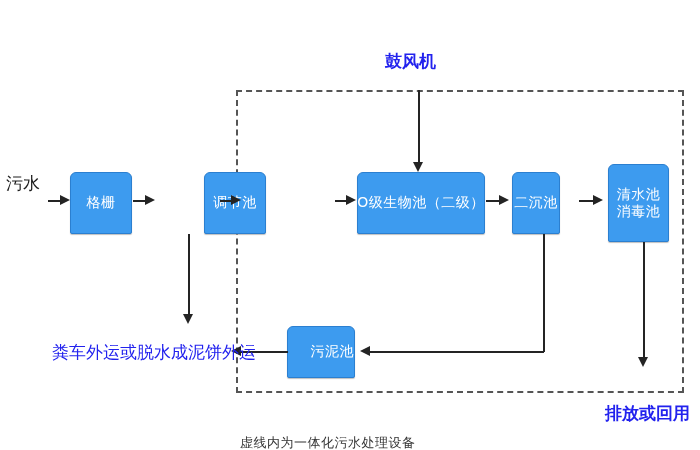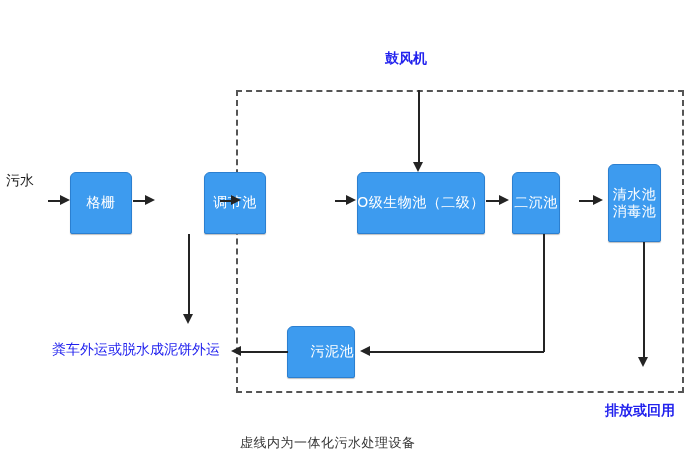--- a/index.html
+++ b/index.html
@@ -22,21 +22,21 @@
     text-align:center;
     color:#ffffff;
     font-size:14px;
     line-height:1.25;
     letter-spacing:0.5px;
     box-shadow:0 1px 1px rgba(0,0,0,0.25);
   }
   .node span{display:block;white-space:nowrap;}
 
   
-  .label{position:absolute;white-space:nowrap;font-size:14px;}
+  .label{position:absolute;white-space:nowrap;font-size:17px;}
   .label.black{color:#1a1a1a;}
   .label.blue{color:#2222ee;}
   .label.small{font-size:13px;color:#333333;letter-spacing:0.5px;margin-top:32px;}
 
   
   .hline{position:absolute;height:0;border-top:2.4px solid #242424;}
   .vline{position:absolute;width:0;border-left:2.4px solid #242424;}
 
   .arrow-r,.arrow-l,.arrow-d{position:absolute;width:0;height:0;}
   .arrow-r{border-top:5.5px solid transparent;border-bottom:5.5px solid transparent;border-left:10px solid #242424;}
@@ -94,21 +94,21 @@
   <div class="node" style="left:512px;top:172px;width:48px;height:62px;">
     <span>二沉池</span>
   </div>
   <div class="hline" style="left:579px;top:200px;width:15px;"></div>
   <div class="arrow-r" style="left:593px;top:194.5px;"></div>
 
   <div class="vline" style="left:543px;top:234px;height:118px;"></div>
   <div class="hline" style="left:369px;top:351px;width:175px;"></div>
   <div class="arrow-l" style="left:360px;top:345.5px;"></div>
 
-  <div class="node" style="left:608px;top:164px;width:53px;height:78px;flex-direction:column;text-align:center;">
+  <div class="node" style="left:608px;top:164px;width:61px;height:78px;flex-direction:column;text-align:center;">
     <span>清水池</span>
     <span>消毒池</span>
   </div>
   <div class="vline" style="left:643px;top:242px;height:118px;"></div>
   <div class="arrow-d" style="left:637.5px;top:357px;"></div>
 
   <div class="node" style="left:287px;top:326px;width:68px;height:52px;justify-content:flex-end;">
     <span>污泥池</span>
   </div>
 

